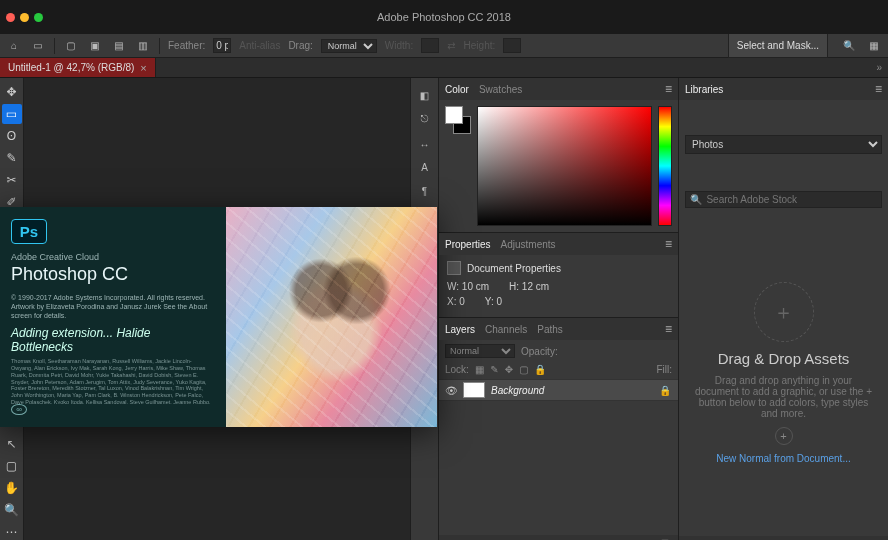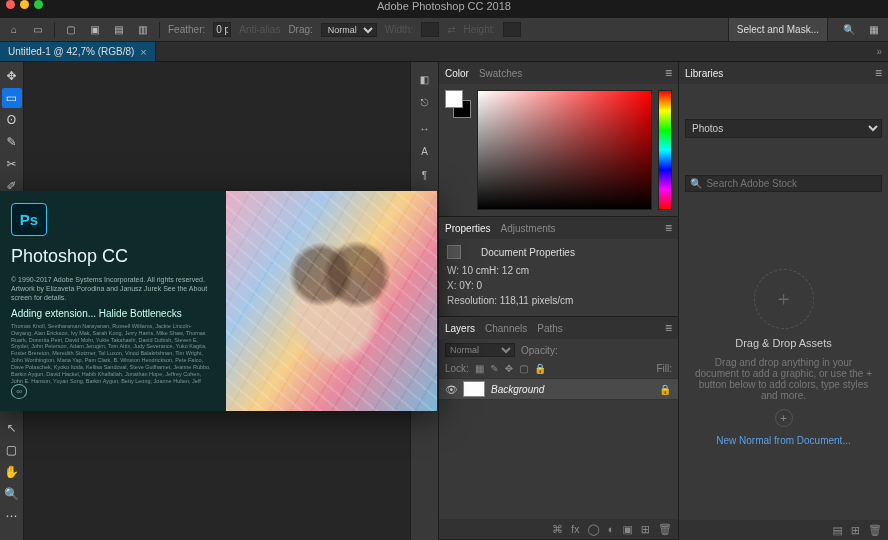--- a/index.html
+++ b/index.html
@@ -1,37 +1,37 @@
 <!DOCTYPE html>
 <html><head>
 <meta charset="utf-8">
 <style>
 * { margin: 0; padding: 0; box-sizing: border-box; font-family: -apple-system, "Helvetica Neue", Arial, sans-serif; }
 body { width: 888px; height: 540px; background: #2a2a2a; color: #ccc; font-size: 10px; overflow: hidden; position: relative; }
 
 
-.titlebar { height: 18px; background: #1a1a1a; display: flex; align-items: flex-start; padding: 0 6px; position: relative; }
+.titlebar { height: 34px; background: #1a1a1a; display: flex; align-items: center; padding: 0 6px; position: relative; }
 .traffic { display: flex; gap: 5px; }
 .traffic span { width: 9px; height: 9px; border-radius: 50%; display: inline-block; }
 .t-red { background: #ff5f56; } .t-yel { background: #ffbd2e; } .t-grn { background: #27c93f; }
 .titlebar .title { position: absolute; left: 50%; transform: translateX(-50%); color: #aaa; font-size: 11px; }
 
 
 .optionsbar { height: 24px; background: #393939; border-bottom: 1px solid #1e1e1e; display: flex; align-items: center; padding: 0 6px; gap: 8px; font-size: 10px; color: #bbb; }
 .optionsbar .icon-btn { width: 16px; height: 16px; display: inline-flex; align-items: center; justify-content: center; }
 .optionsbar .sep { width: 1px; height: 16px; background: #222; }
 .optionsbar input.optin { width: 18px; background: #2a2a2a; border: 1px solid #222; color: #ccc; font-size: 10px; padding: 1px 2px; }
 .optionsbar select.optin { background: #2a2a2a; border: 1px solid #222; color: #ccc; font-size: 9px; padding: 0 2px; }
 .optionsbar label { color: #888; }
 .optionsbar .dim { color: #555; }
 .optionsbar .btn { background: #454545; border: 1px solid #222; padding: 6px 8px; font-size: 10px; color: #ddd; margin-left: auto; margin-right: 6px; }
 
 
 .tabstrip { height: 20px; background: #2d2d2d; border-bottom: 1px solid #181818; display: flex; align-items: center; }
-.doctab { height: 100%; background: #0c4a6e; display: flex; align-items: center; padding: 0 8px; gap: 6px; font-size: 10px; color: #ddd; border-right: 1px solid #1e1e1e; }
+.doctab { height: 100%; background: #7f1d1d; display: flex; align-items: center; padding: 0 8px; gap: 6px; font-size: 10px; color: #ddd; border-right: 1px solid #1e1e1e; }
 .doctab .close { color: #aaa; font-size: 11px; }
 
 
 .app { display: flex; height: calc(540px - 18px - 24px - 20px); }
 .toolbar { width: 24px; background: #393939; border-right: 1px solid #1e1e1e; display: flex; flex-direction: column; align-items: center; padding: 4px 0; gap: 2px; }
 .tool { width: 20px; height: 20px; display: flex; align-items: center; justify-content: center; color: #ccc; font-size: 12px; border-radius: 2px; }
 .tool.active { background: #1473e6; color: #fff; }
 .canvas { flex: 1; background: #262626; position: relative; }
 .rightcol { width: 28px; background: #393939; border-left: 1px solid #1e1e1e; display: flex; flex-direction: column; align-items: center; gap: 6px; padding-top: 8px; }
 .rightcol span { width: 18px; height: 18px; display: flex; align-items: center; justify-content: center; color: #bbb; }
@@ -42,22 +42,22 @@
 .panel-tabs { height: 22px; display: flex; align-items: center; padding: 0 6px; gap: 10px; font-size: 10px; color: #888; background: #323232; position: relative; }
 .panel-tabs span.active { color: #eee; }
 .panel-tabs .menu { margin-left: auto; color: #aaa; font-size: 12px; cursor: default; }
 .color-body { padding: 6px; display: flex; gap: 6px; }
 .swatch-pair { display: flex; flex-direction: column; gap: 0; }
 .swatch-pair .fg { width: 18px; height: 18px; background: #fff; border: 1px solid #888; position: relative; z-index: 2; }
 .swatch-pair .bg { width: 18px; height: 18px; background: #000; border: 1px solid #888; margin-top: -8px; margin-left: 8px; }
 .color-picker { flex: 1; height: 120px; position: relative; background: linear-gradient(to top, #000, transparent), linear-gradient(to right, #fff, #f00); border: 1px solid #222; }
 .hue-strip { width: 14px; height: 120px; background: linear-gradient(to bottom, #f00, #ff0, #0f0, #0ff, #00f, #f0f, #f00); border: 1px solid #222; }
 .prop-body { padding: 6px 8px; font-size: 10px; color: #ccc; }
-.prop-body .row { display: flex; gap: 0; margin: 4px 0; }
-.prop-body .hd { display: flex; align-items: center; gap: 20px; margin-bottom: 6px; color: #ddd; }
+.prop-body .row { display: flex; gap: 20px; margin: 4px 0; }
+.prop-body .hd { display: flex; align-items: center; gap: 6px; margin-bottom: 6px; color: #ddd; }
 .prop-body .hd .picon { width: 14px; height: 14px; background: #555; border: 1px solid #777; }
 .layers-body { font-size: 10px; }
 .layers-top { display: flex; align-items: center; padding: 4px 6px; gap: 6px; color: #888; }
 .layers-top select, .layers-top input { background: #2b2b2b; border: 1px solid #222; color: #888; font-size: 9px; }
 .layers-icons { display: flex; gap: 6px; padding: 2px 6px 4px; color: #888; font-size: 10px; align-items: center; }
 .layer-row { display: flex; align-items: center; height: 22px; background: #4a4a4a; border-top: 1px solid #333; border-bottom: 1px solid #333; padding: 0 6px; gap: 6px; }
 .layer-row .eye { width: 12px; color: #ddd; }
 .layer-row .thumb { width: 22px; height: 16px; background: #fff; border: 1px solid #888; }
 .layer-row .name { flex: 1; font-style: italic; color: #eee; }
 .layer-row .lock { color: #aaa; }
@@ -66,30 +66,30 @@
 
 .libraries { width: 210px; background: #393939; border-left: 1px solid #1e1e1e; display: flex; flex-direction: column; gap: 31px; }
 .lib-sel { margin: 4px 6px; }
 .lib-sel select { width: 100%; background: #2b2b2b; border: 1px solid #222; color: #ccc; font-size: 10px; padding: 2px; }
 .lib-search { margin: 2px 6px; display: flex; align-items: center; gap: 4px; background: #2b2b2b; border: 1px solid #222; padding: 2px 4px; }
 .lib-search input { flex: 1; background: transparent; border: none; color: #ccc; font-size: 10px; outline: none; }
 .lib-drop { flex: 1; display: flex; flex-direction: column; align-items: center; justify-content: center; text-align: center; padding: 0 14px; color: #777; font-size: 10px; gap: 8px; }
 .lib-drop .circle { width: 60px; height: 60px; border: 1px dashed #555; border-radius: 50%; display: flex; align-items: center; justify-content: center; color: #666; font-size: 20px; }
 .lib-drop .plus-sm { width: 18px; height: 18px; border: 1px solid #555; border-radius: 50%; display: flex; align-items: center; justify-content: center; color: #888; font-size: 11px; }
 .lib-drop a { color: #5aa0e6; font-size: 10px; text-decoration: none; }
-.lib-drop .t1 { color: #ccc; font-size: 11px; }
+.lib-drop .t1 { color: #ccc; font-size: 15px; }
 
 
 .splash { position: absolute; left: 50%; top: 50%; transform: translate(-50%, -50%); width: 440px; height: 220px; background: #0f2a2a; display: flex; box-shadow: 0 6px 30px rgba(0,0,0,.6); }
 .splash-left { width: 52%; padding: 12px 14px; display: flex; flex-direction: column; }
 .ps-badge { width: 36px; height: 36px; background: #001e26; border: 1px solid #31c5f0; display: flex; align-items: center; justify-content: center; color: #31c5f0; font-weight: 700; font-size: 15px; border-radius: 4px; margin-bottom: 8px; }
 .splash-left .ccline { color: #9db5b5; font-size: 9px; }
 .splash-left h2 { color: #e8f6f8; font-weight: 300; font-size: 18px; margin: 2px 0 8px; }
 .splash-left .copy { color: #9db5b5; font-size: 7px; line-height: 1.3; margin-bottom: 6px; }
-.splash-left .loading { color: #cfe; font-size: 10px; margin-bottom: 4px; }
+.splash-left .loading { color: #cfe; font-size: 12px; margin-bottom: 4px; font-style: italic; }
 .splash-left .credits { color: #7a9494; font-size: 5.5px; line-height: 1.25; overflow: hidden; }
 .splash-left .cc { margin-top: auto; width: 16px; height: 16px; border: 1px solid #7aa; border-radius: 50%; display: flex; align-items: center; justify-content: center; color: #7aa; font-size: 8px; }
 .splash-right { flex: 1; background:
   radial-gradient(circle at 45% 38%, rgba(76,52,40,.55) 0 14%, transparent 18%),
   radial-gradient(circle at 62% 38%, rgba(76,52,40,.55) 0 14%, transparent 18%),
   radial-gradient(ellipse at 52% 56%, rgba(230,200,180,.85) 0 22%, transparent 30%),
   linear-gradient(125deg, #e9b0c4 0%, #a8c8e8 28%, #f6d08a 50%, #e88aa0 68%, #7ab8d8 100%);
   position: relative; }
 .splash-right::before { content: ""; position: absolute; inset: 0; background:
   repeating-linear-gradient(40deg, rgba(255,255,255,.15) 0 2px, transparent 2px 12px),
@@ -163,20 +163,21 @@
       <div class="tool">▢</div>
       <div class="tool">✋</div>
       <div class="tool">🔍</div>
       <div class="tool">⋯</div>
     </div>
 
   <div class="canvas">
     <div class="splash">
       <div class="splash-left">
         <div class="ps-badge">Ps</div>
+        <div class="ccline">Adobe Creative Cloud</div>
         <h2>Photoshop CC</h2>
         <div class="copy"><span>© 1990-2017 Adobe Systems Incorporated.
 All rights reserved.</span><br><span>Artwork by Elizaveta Porodina and Janusz Jurek
 See the About screen for details.</span></div>
         <div class="loading">Adding extension... Halide Bottlenecks</div>
         <div class="credits">Thomas Knoll, Seetharaman Narayanan, Russell Williams, Jackie Lincoln-Owyang, Alan Erickson, Ivy Mak, Sarah Kong, Jerry Harris, Mike Shaw, Thomas Ruark, Domnita Petri, David Mohr, Yukie Takahashi, David Dobish, Steven E. Snyder, John Peterson, Adam Jerugim, Tom Attix, Judy Severance, Yuko Kagita, Foster Brereton, Meredith Stotzner, Tal Luxon, Vinod Balakrishnan, Tim Wright, John Worthington, Maria Yap, Pam Clark, B. Winston Hendrickson, Pete Falco, Dave Polaschek, Kyoko Itoda, Kellisa Sandoval, Steve Guilhamet, Jeanne Rubbo, Barkin Aygun, David Hackel, Habib Khalfallah, Jonathan Hope, Jeffrey Cohen, John E. Hanson, Yuyan Song, Barkin Aygun, Betty Leong, Joanne Hulten, Jeff Sass</div>
         <div class="cc">∞</div>
       </div>
       <div class="splash-right"></div>
     </div>
@@ -220,23 +221,20 @@
             <span>Document Properties</span>
           </div>
         <div class="row">
           <span><span>W:</span> <span>10 cm</span></span>
           <span><span>H:</span> <span>12 cm</span></span>
         </div>
         <div class="row">
           <span><span>X:</span> <span>0</span></span>
           <span><span>Y:</span> <span>0</span></span>
         </div>
-        <div class="row">
-            <span><span>Resolution:</span> <span>118,11 pixels/cm</span></span>
-          </div>
       </div>
     </div>
 
     <div class="panel" style="flex:1;display:flex;flex-direction:column">
       <div class="panel-tabs">
         <span class="active">Layers</span>
         <span>Channels</span>
         <span>Paths</span>
         <span class="menu">≡</span>
       </div>

